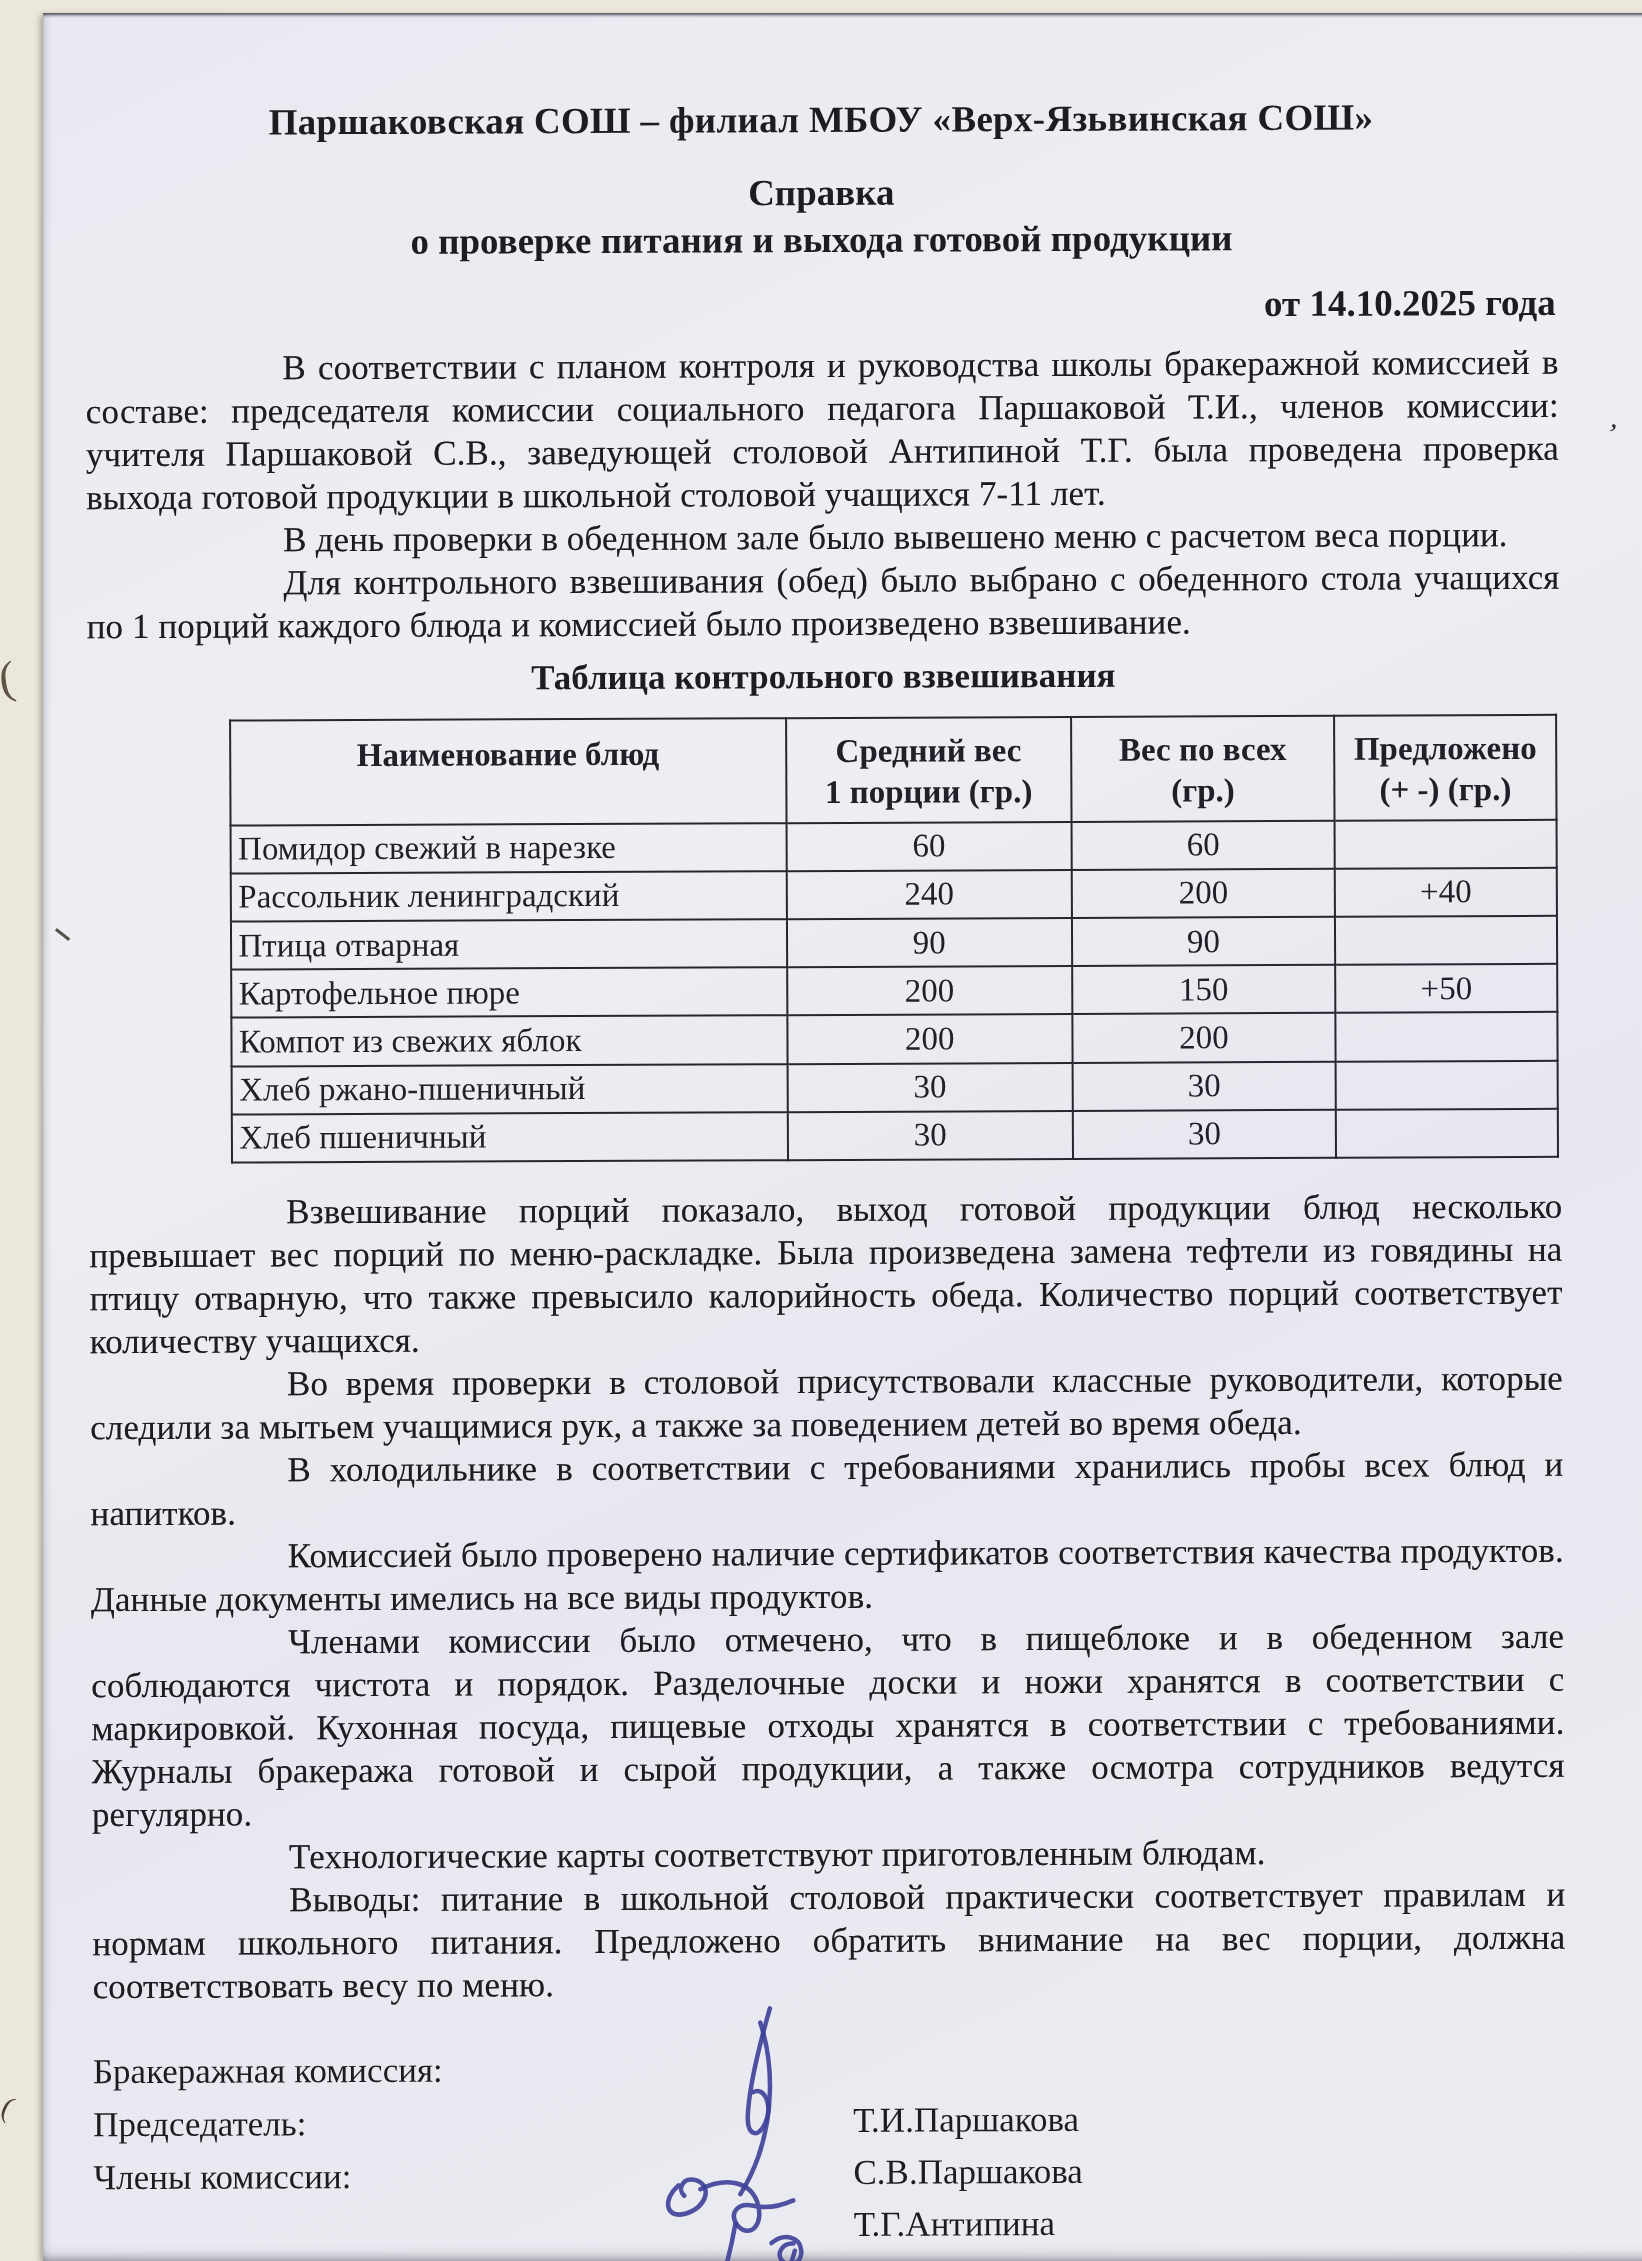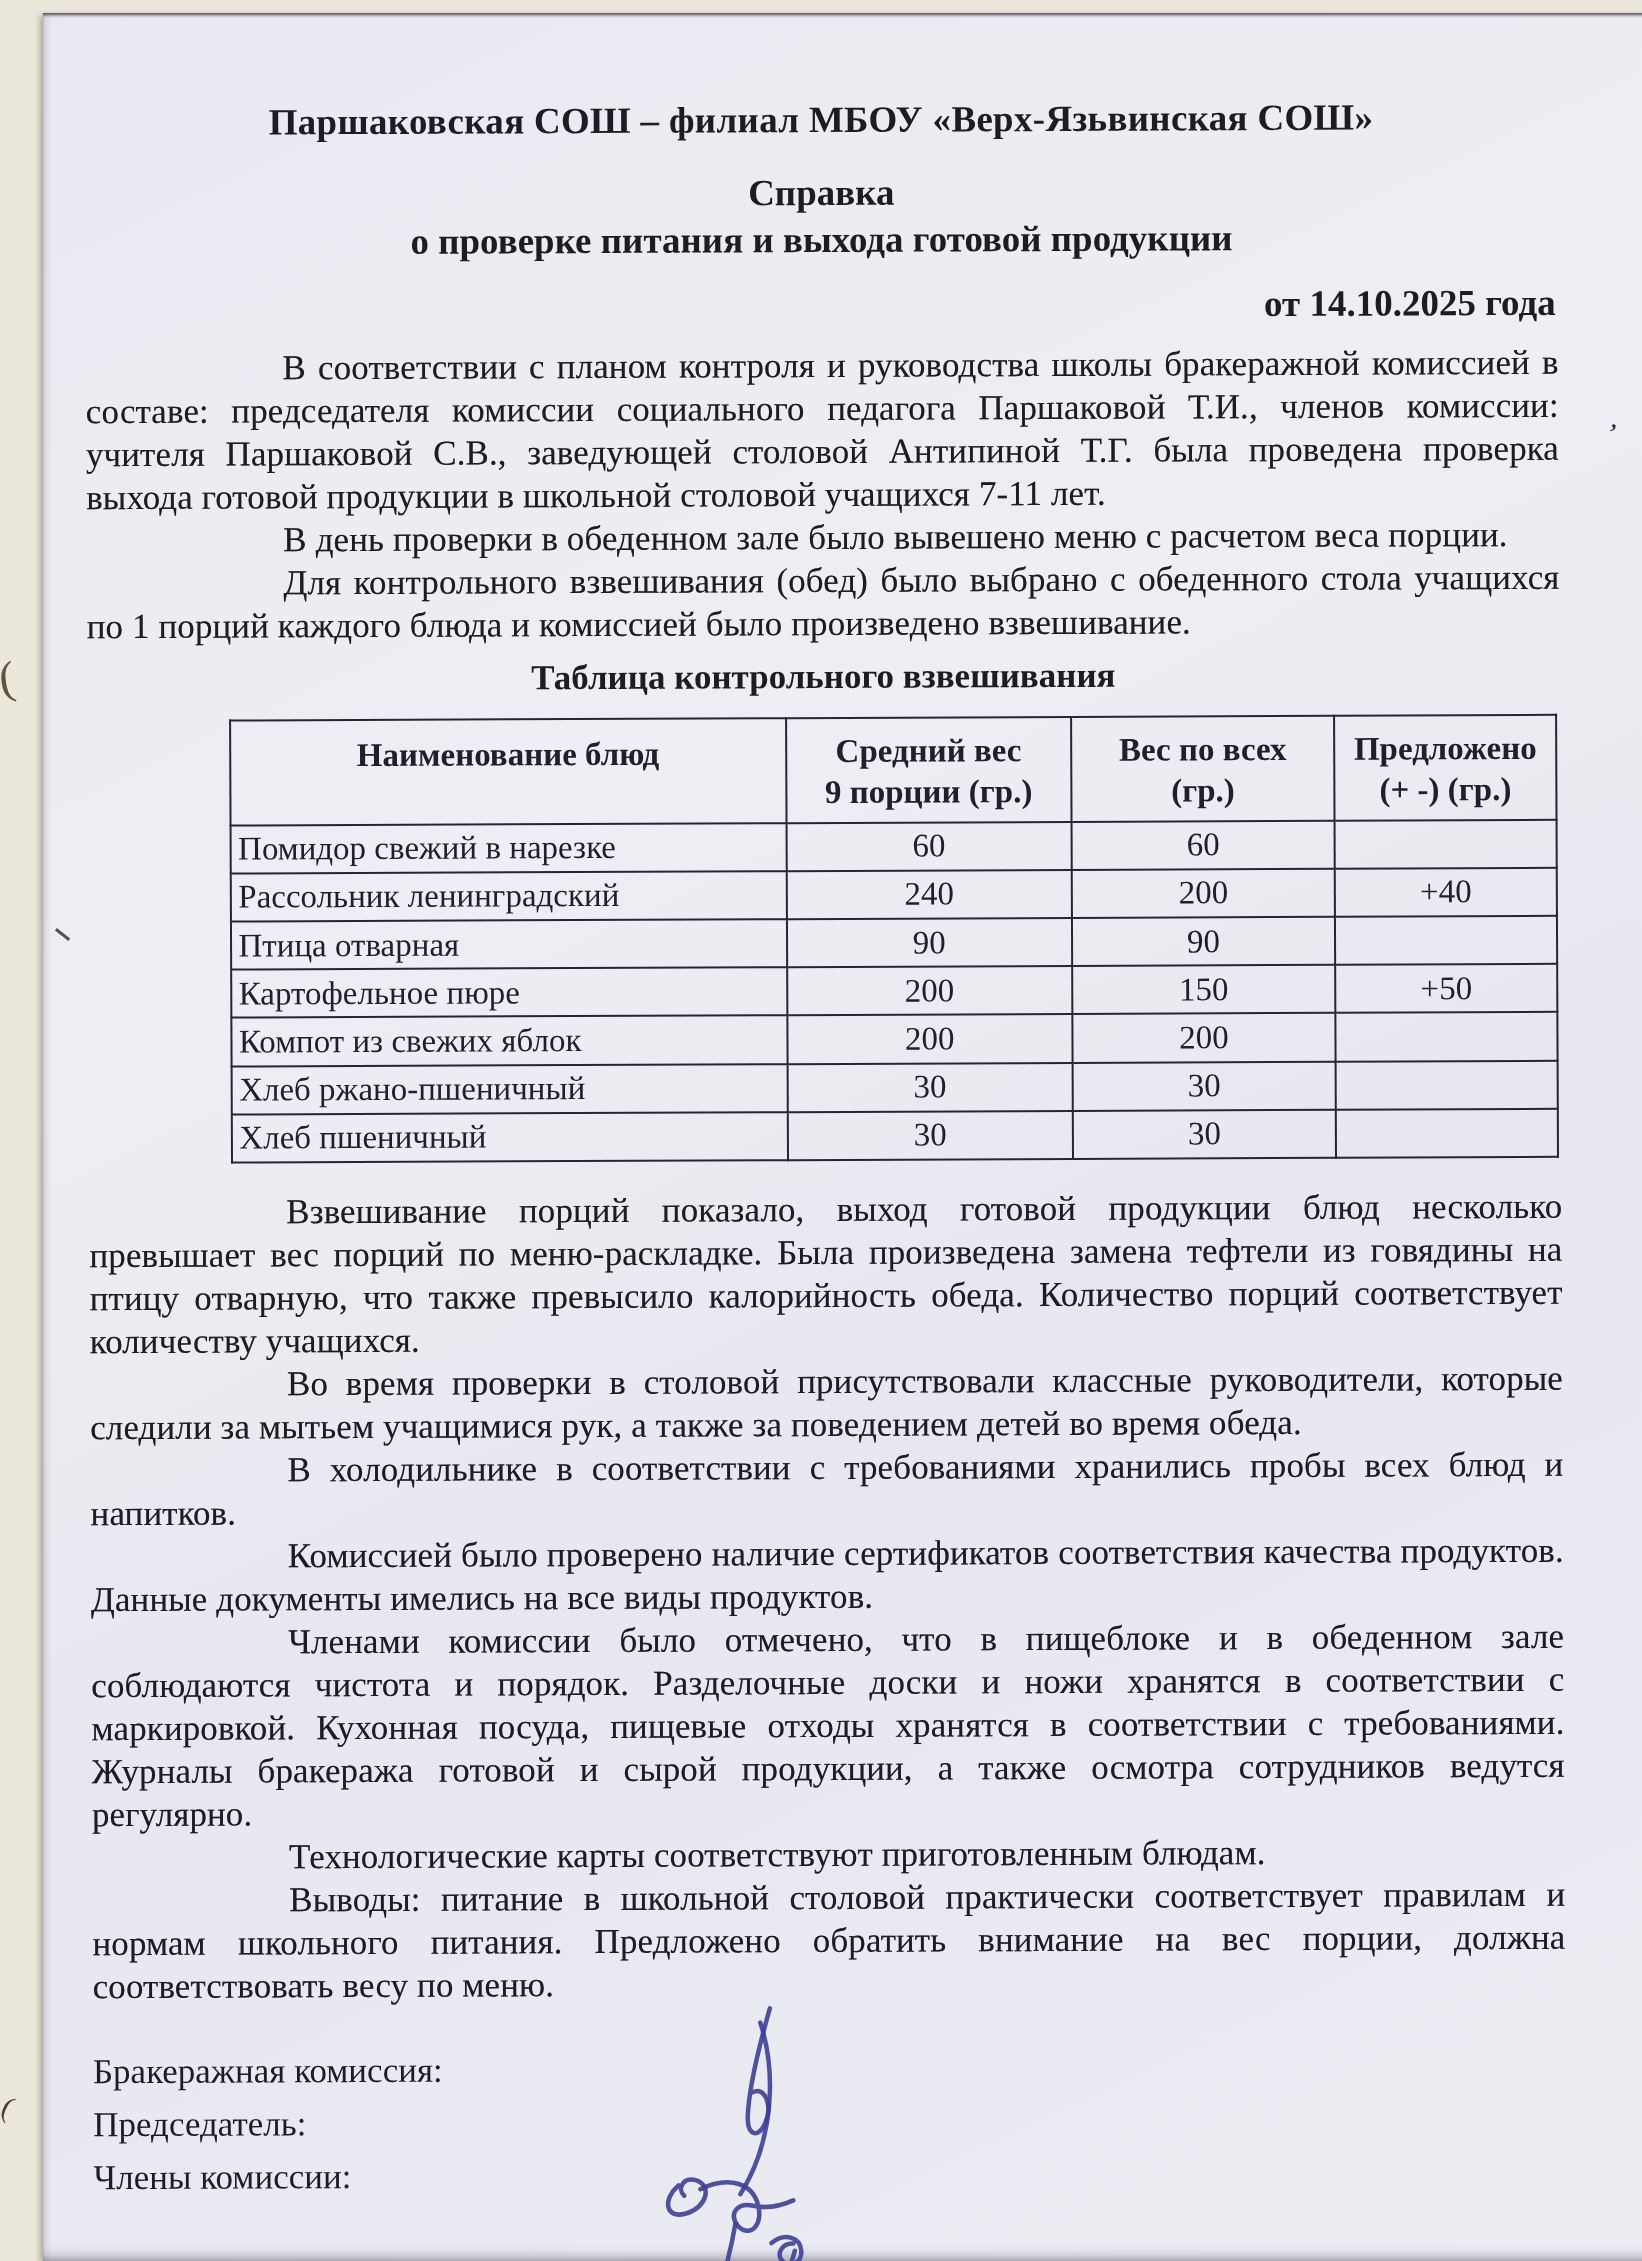--- a/index.html
+++ b/index.html
@@ -82,21 +82,21 @@
       <colgroup>
         <col style="width:557px">
           <col style="width:286px">
           <col style="width:264px">
           <col style="width:222px">
       </colgroup>
       <thead>
         <tr>
           <th class="col-name">Наименование блюд</th>
           <th>Средний вес
-9 порции  (гр.)</th>
+1 порции  (гр.)</th>
           <th>Вес по всех
 (гр.)</th>
           <th>Предложено
 (+ -) (гр.)</th>
         </tr>
       </thead>
       <tbody>
       <tr>
         <td class="cell-name">Помидор свежий в нарезке</td>
         <td class="cell-num">60</td>
@@ -164,20 +164,25 @@
       </div>
       <svg class="sig-svg" width="245" height="387" viewBox="0 0 380 600">
         <path d="M205,28 C187,90 172,150 170,195 C169,226 186,230 197,206 C209,180 197,148 178,158"></path>
         <path d="M190,50 C212,118 208,196 186,258 C178,280 168,300 158,316"></path>
         <path d="M62,302 C38,322 40,354 72,346 C108,336 114,302 89,294 C70,288 59,307 71,318"></path>
         <path d="M96,308 C132,290 172,294 184,328 C196,364 172,386 153,364 C140,346 153,328 178,334 C200,339 222,334 240,326"></path>
         <path d="M150,362 C140,420 122,478 98,540"></path>
         <path d="M206,392 C226,376 250,382 252,404 C254,424 232,432 221,418 C214,407 223,392 240,393"></path>
         <path d="M242,404 C228,458 200,506 164,546 C153,558 140,554 145,538 C152,514 176,498 202,496"></path>
       </svg>
+      <div class="sig-names">
+        <div>Т.И.Паршакова</div>
+        <div>С.В.Паршакова</div>
+        <div>Т.Г.Антипина</div>
+      </div>
     </div>
 
   </div>
 </div>
 
 <span class="mark mark-paren-left">(</span>
 <span class="mark mark-apostrophe">’</span>
 <span class="mark mark-bottom-left">(</span>
 <span class="mark mark-dash"></span>
 

